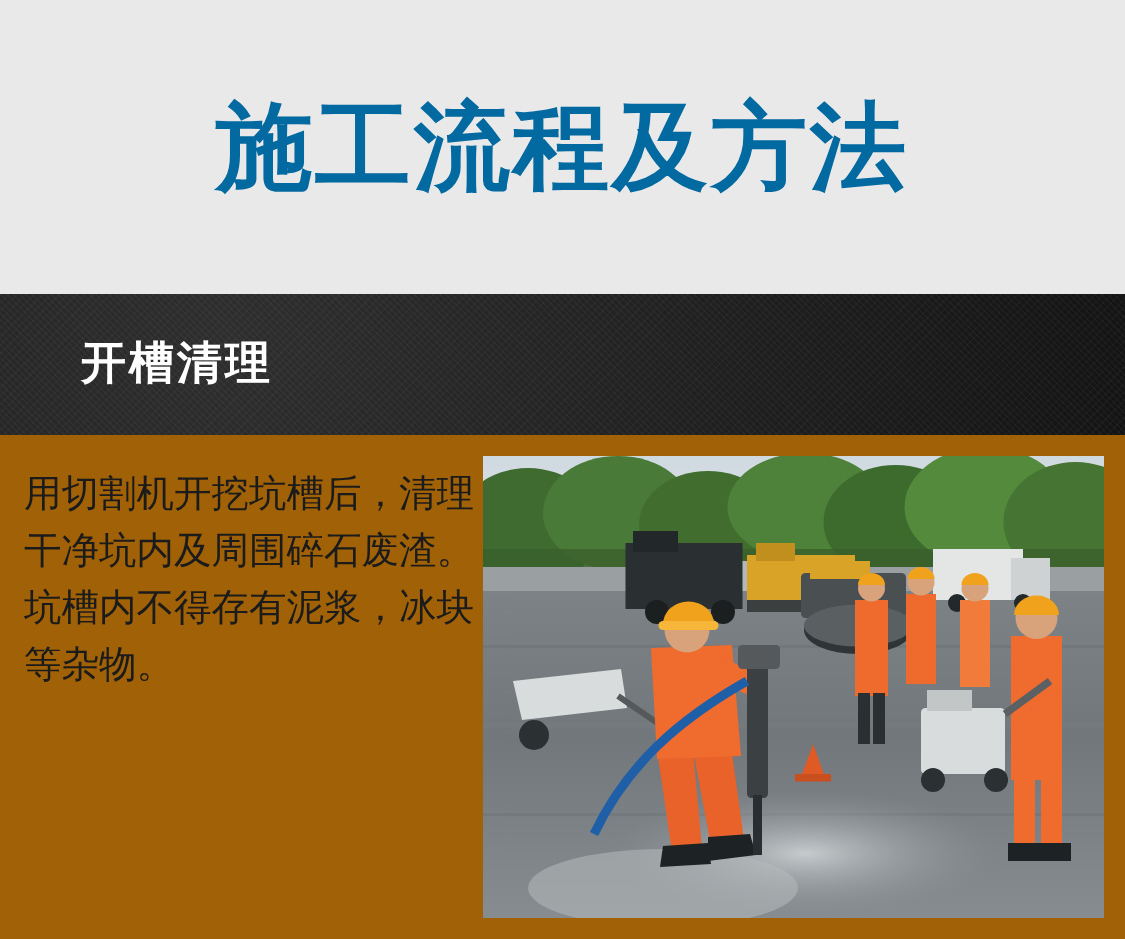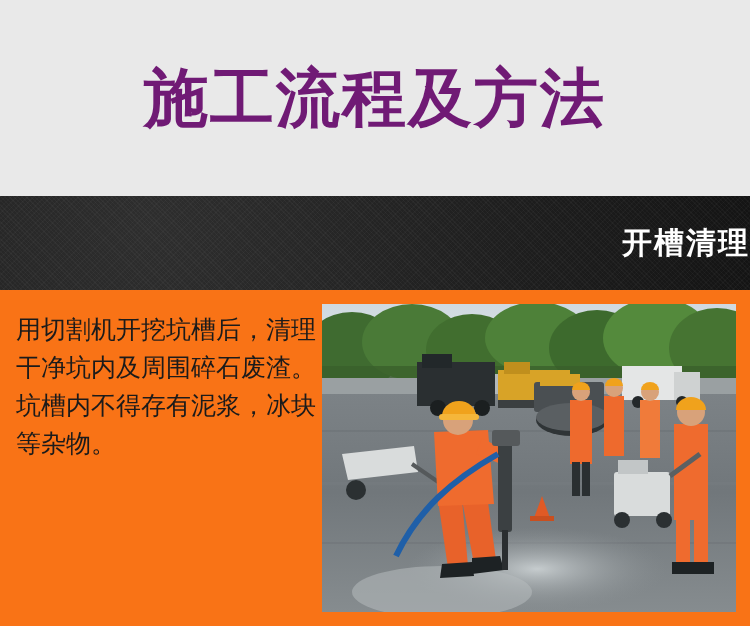--- a/index.html
+++ b/index.html
@@ -29,58 +29,57 @@
     height: 196px;
     background: #e9e9e9;
     display: flex;
     align-items: center;
     justify-content: center;
   }
   .banner-title {
     font-family: "Liberation Sans", sans-serif;
     font-size: 64px;
     font-weight: bold;
-    color: #701a75;
+    color: #0369a1;
     letter-spacing: 2px;
     line-height: 1;
     white-space: nowrap;
   }
 
   
   .section-header {
     position: absolute;
     left: 0;
     top: 196px;
     width: 750px;
     height: 94px;
     background:
       repeating-linear-gradient(45deg, rgba(255,255,255,0.030) 0px, rgba(255,255,255,0.030) 1px, rgba(0,0,0,0) 1px, rgba(0,0,0,0) 3px),
       repeating-linear-gradient(-45deg, rgba(255,255,255,0.025) 0px, rgba(255,255,255,0.025) 1px, rgba(0,0,0,0) 1px, rgba(0,0,0,0) 4px),
       radial-gradient(circle at 20% 30%, #2e2e2e 0%, #1e1e1e 60%, #141414 100%);
     display: flex;
     align-items: center;
-    justify-content: flex-end;
   }
   .section-header-label {
     margin-left: 54px;
     color: #ffffff;
     font-size: 30px;
     font-weight: bold;
     letter-spacing: 2px;
     line-height: 1;
   }
 
   
   .content {
     position: absolute;
     left: 0;
     top: 290px;
     width: 750px;
     height: 336px;
-    background: #f97316;
+    background: #a16207;
   }
 
   .text-column {
     position: absolute;
     left: 16px;
     top: 20px;
     width: 300px;
   }
   .para {
     font-size: 25px;

